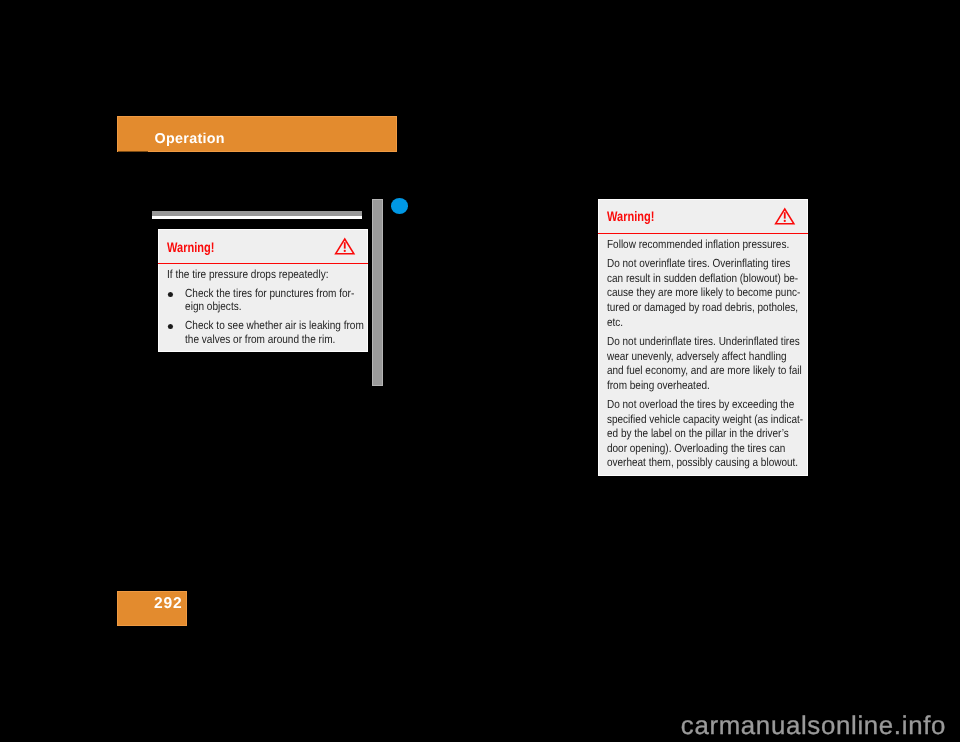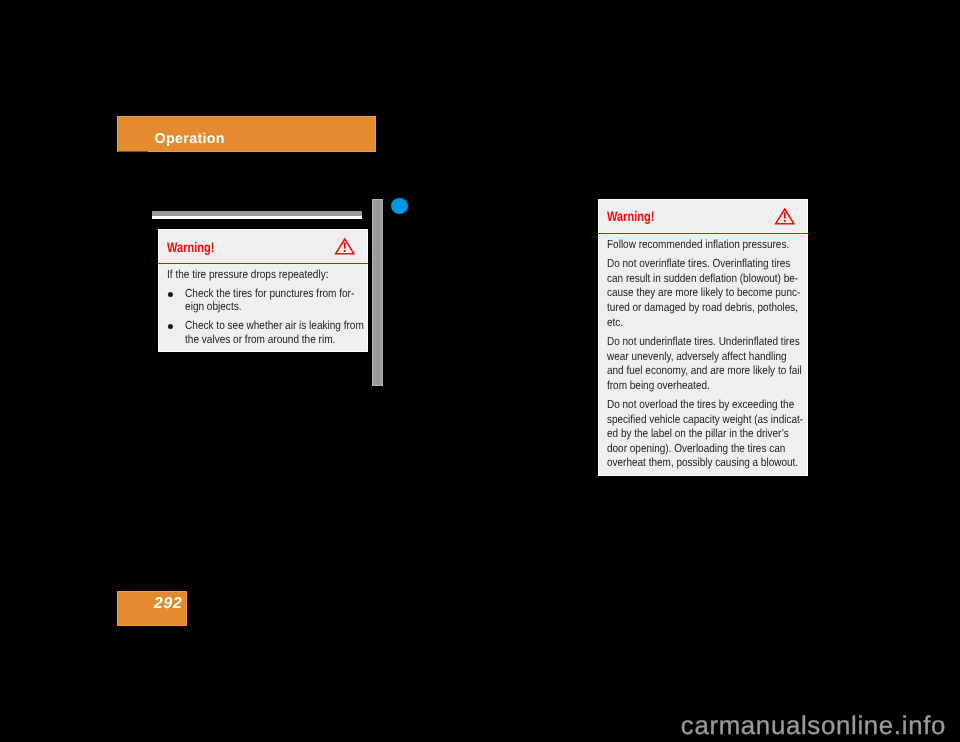--- a/index.html
+++ b/index.html
@@ -4,21 +4,21 @@
 <title>Manual page</title>
 <style>
   html,body{margin:0;padding:0;background:#000;}
   body{width:960px;height:742px;position:relative;overflow:hidden;
        font-family:"Liberation Sans",sans-serif;
        -webkit-font-smoothing:antialiased;
        text-rendering:geometricPrecision;}
   .page{position:absolute;left:0;top:0;width:960px;height:742px;background:#000;}
 
   
-  .section-banner{position:absolute;left:116.9px;top:115.8px;width:259px;height:36.2px;
+  .section-banner{position:absolute;left:116.9px;top:115.8px;width:280px;height:36.2px;
       background:#e38b2e;box-shadow:inset 0 0 0 1px #ef9a43;}
   .section-banner .notch{position:absolute;left:1px;bottom:0;width:30.4px;height:1.2px;
       background:#7d4b12;}
   .section-banner .label{position:absolute;left:37.6px;top:23.5px;
       font-weight:bold;font-size:14.3px;color:#fff;letter-spacing:.32px;line-height:0;}
 
   
   .rule{position:absolute;left:151.8px;top:211px;width:210.4px;height:8.4px;background:#fff;}
   .rule .grey{position:absolute;left:0;top:0;width:100%;height:5px;background:#989898;}
 
@@ -45,21 +45,21 @@
        border-radius:50%;background:#1a1a1a;}
 
   #rightbox{left:591.7px;top:198.8px;width:210.4px;height:277.3px;}
   #rightbox .ttl{left:9px;top:10.4px;}
   #rightbox .tri{left:176.2px;top:7.3px;}
   #rightbox .redline{top:33.9px;}
   #rightbox .body{left:9px;top:39.1px;width:238px;}
 
   
   .pagenum{position:absolute;left:116.9px;top:590.8px;width:70.2px;height:35.2px;background:#e38b2e;
-      box-shadow:inset 0 0 0 1px #ef9a43;font-style:italic;}
+      box-shadow:inset 0 0 0 1px #ef9a43;}
   .pagenum span{position:absolute;left:37.2px;top:13.1px;font-weight:bold;font-size:15.6px;
       color:#fff;letter-spacing:.85px;line-height:0;}
 
   
   .vbar{position:absolute;left:371.8px;top:198.9px;width:11.5px;height:187.1px;
       background:#9a9a9a;box-shadow:inset 0 0 0 1px #b5b5b5;}
   .bluedot{position:absolute;left:390.8px;top:197.6px;width:17.6px;height:16.0px;border-radius:50%;background:#0098e5;}
 
   .watermark{position:absolute;left:680.8px;top:726.2px;color:#9a9a9a;font-size:25.8px;
       letter-spacing:.68px;line-height:0;white-space:nowrap;

